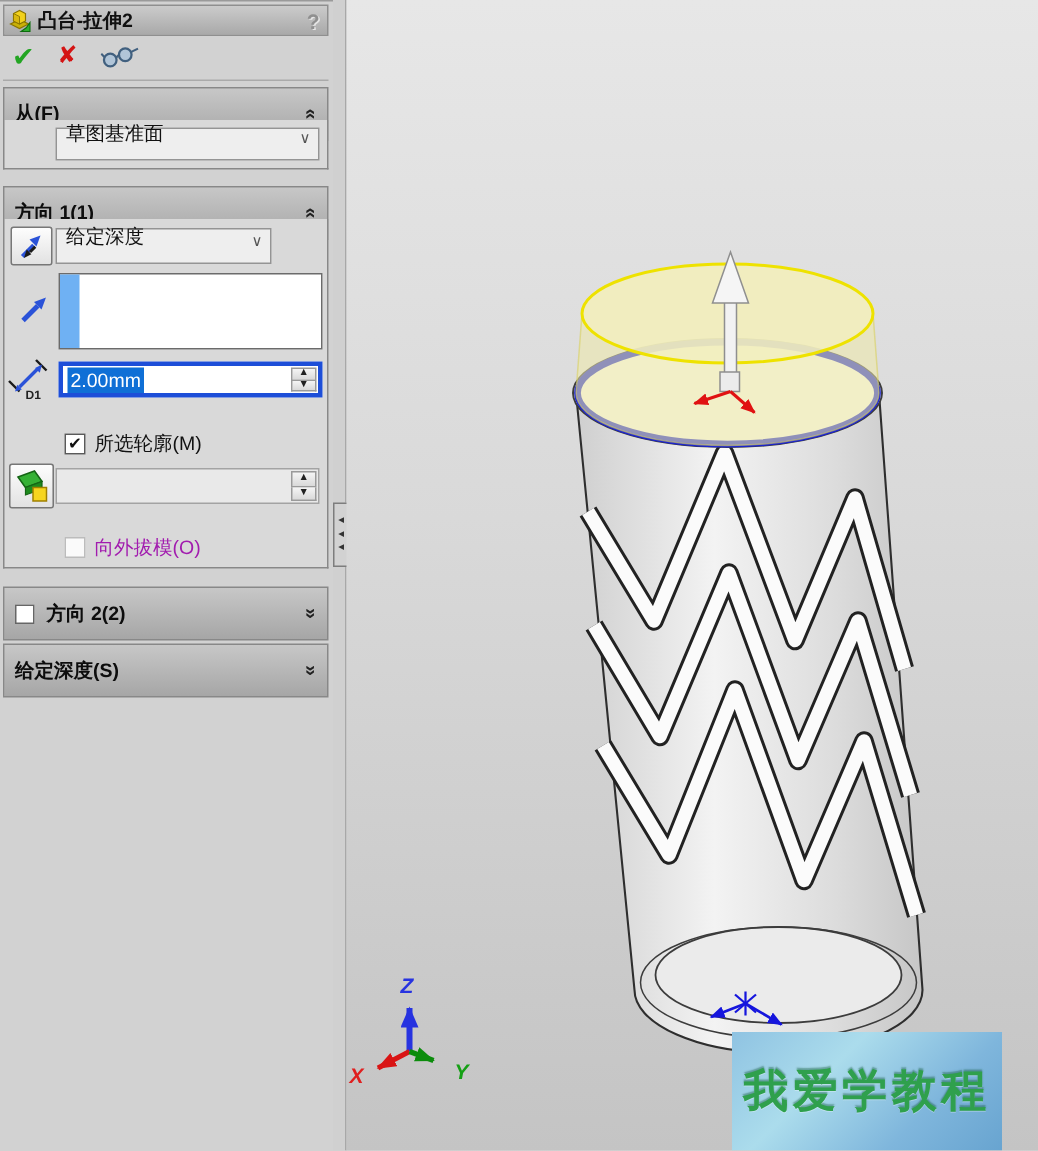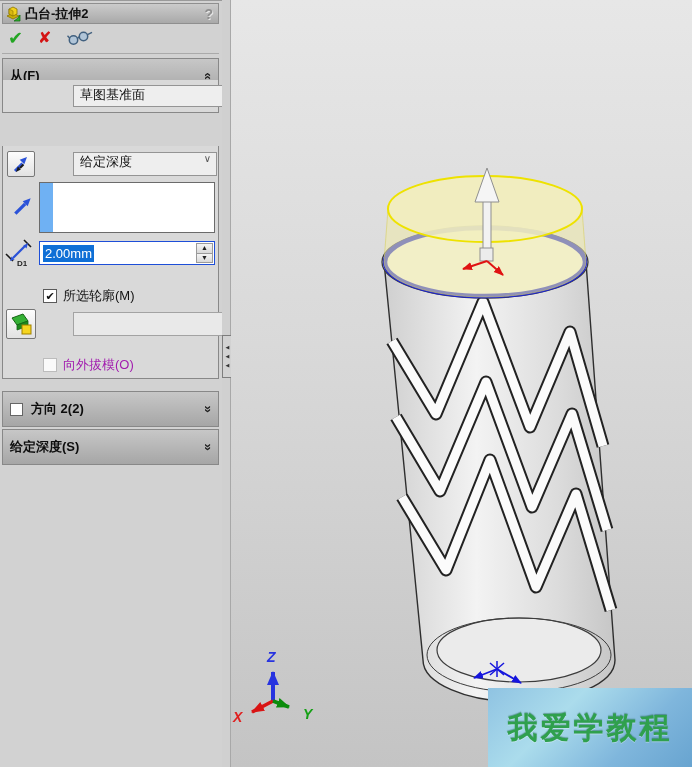--- a/index.html
+++ b/index.html
@@ -29,35 +29,35 @@
   .sec-header { position:absolute; left:2px; width:217px; height:22px;
     background:linear-gradient(#c7c7c7,#a6a6a6); border:1px solid #888;
     display:flex; align-items:center; padding:17px 7px; font-weight:bold;
     font-size:13px; color:#0d0d0d; }
   .chev { margin-left:auto; display:inline-block; transform:rotate(90deg);
     font-weight:bold; font-size:13px; color:#222; line-height:12px; }
   .sec-body { position:absolute; left:2px; width:217px; background:#d9d9d9;
     border:1px solid #888; border-top:none; }
 
   .combo { position:absolute; height:22px; background:#eee;
-    border:1px solid #949494; display:flex; align-items:flex-start;
-    padding:0 5px 8px 6px; font-size:13px; color:#111;margin-left:36px; }
+    border:1px solid #949494; display:flex; align-items:flex-end;
+    padding:0 5px 8px 6px; font-size:13px; color:#111; }
   .combo .dd { margin-left:auto; color:#555; font-size:10px; }
 
   .sq-btn { position:absolute; background:linear-gradient(#fdfdfd,#e2e2e2);
     border:1px solid #777; border-radius:2px; display:flex;
     align-items:center; justify-content:center; }
 
   .ref-box { position:absolute; left:36px; top:181px; width:176px; height:51px;
     background:#fff; border:1px solid #6b6b6b; }
   .ref-strip { position:absolute; left:0; top:0; width:13px; height:100%;
     background:#6fb1f3; }
 
   .num-field { position:absolute; left:36px; top:240px; width:176px; height:24px;
-    background:#fff; border:1px solid #1d4ed8; display:flex; align-items:center;
+    background:#fff; border:3px solid #1d4ed8; display:flex; align-items:center;
     padding-left:3px; font-size:13px; }
   .sel-text { background:#0f6fd6; color:#fff; padding:1px 2px; }
   .spinner { position:absolute; right:1px; top:1px; bottom:1px; width:17px;
     display:flex; flex-direction:column; }
   .spin-btn { flex:1; background:linear-gradient(#f5f5f5,#d9d9d9);
     border:1px solid #9a9a9a; display:flex; align-items:center;
     justify-content:center; font-size:7px; color:#222; line-height:6px; }
   .spin-btn + .spin-btn { border-top:none; }
 
   .cb-row { position:absolute; left:40px; display:flex; align-items:center;
@@ -79,21 +79,21 @@
   .splitter-tab span { font-size:5px; color:#333; line-height:5px; }
 
   .divider { position:absolute; left:222px; top:0; width:9px; height:767px;
     background:#d0d0d0; border-right:1px solid #a8a8a8; }
 
   
   .viewport { position:absolute; left:231px; top:0; width:461px; height:767px;
     background:linear-gradient(180deg,#e7e7e7 0%,#d9d9d9 45%,#c4c4c4 100%); }
   .viewport svg { position:absolute; left:0; top:0; }
 
-  .watermark { position:absolute; left:257px; top:688px; width:204px; height:79px;
+  .watermark { position:absolute; left:257px; top:688px; width:180px; height:79px;
     background:linear-gradient(135deg,#8fc3e2 0%,#abdcec 35%,#7fb6dc 70%,#68a4d0 100%);
     display:flex; flex-direction:column; align-items:center; justify-content:center; }
   .wm-title { font-size:30px; font-weight:bold; letter-spacing:3px; color:#2fa04d;
     text-shadow:0 1px 0 rgba(255,255,255,0.3), 0 -1px 1px rgba(20,90,60,0.45);
     line-height:34px; white-space:nowrap; }
   .wm-url { font-size:20px; font-weight:bold; letter-spacing:1px; color:#28a080;
     line-height:26px; }
 </style>
 </head>
 <body>
@@ -128,20 +128,24 @@
     <span>从(F)</span>
     <span class="chev">«</span>
   </div>
   <div class="sec-body" style="top:79px; height:33px">
     <div class="combo" style="left:34px; top:5px; width:176px">
       <span>草图基准面</span>
       <span class="dd">∨</span>
     </div>
   </div>
 
+  <div class="sec-header" style="top:123px">
+    <span>方向 1(1)</span>
+    <span class="chev">«</span>
+  </div>
   <div class="sec-body" style="top:145px; height:233px">
 
     <div class="sq-btn" style="left:4px; top:5px; width:28px; height:26px">
       <svg width="22" height="22" viewBox="0 0 22 22">
         <path d="M5,18 L12.5,10.5" stroke="#2a52d8" stroke-width="3"></path>
         <polygon points="17,4 14.3,11.3 9.7,6.7" fill="#2a52d8"></polygon>
         <path d="M13.5,11.5 L10,15" stroke="#1a1a1a" stroke-width="2"></path>
         <polygon points="6,19 10.9,16.5 7.8,13.4" fill="#1a1a1a"></polygon>
       </svg>
     </div>

